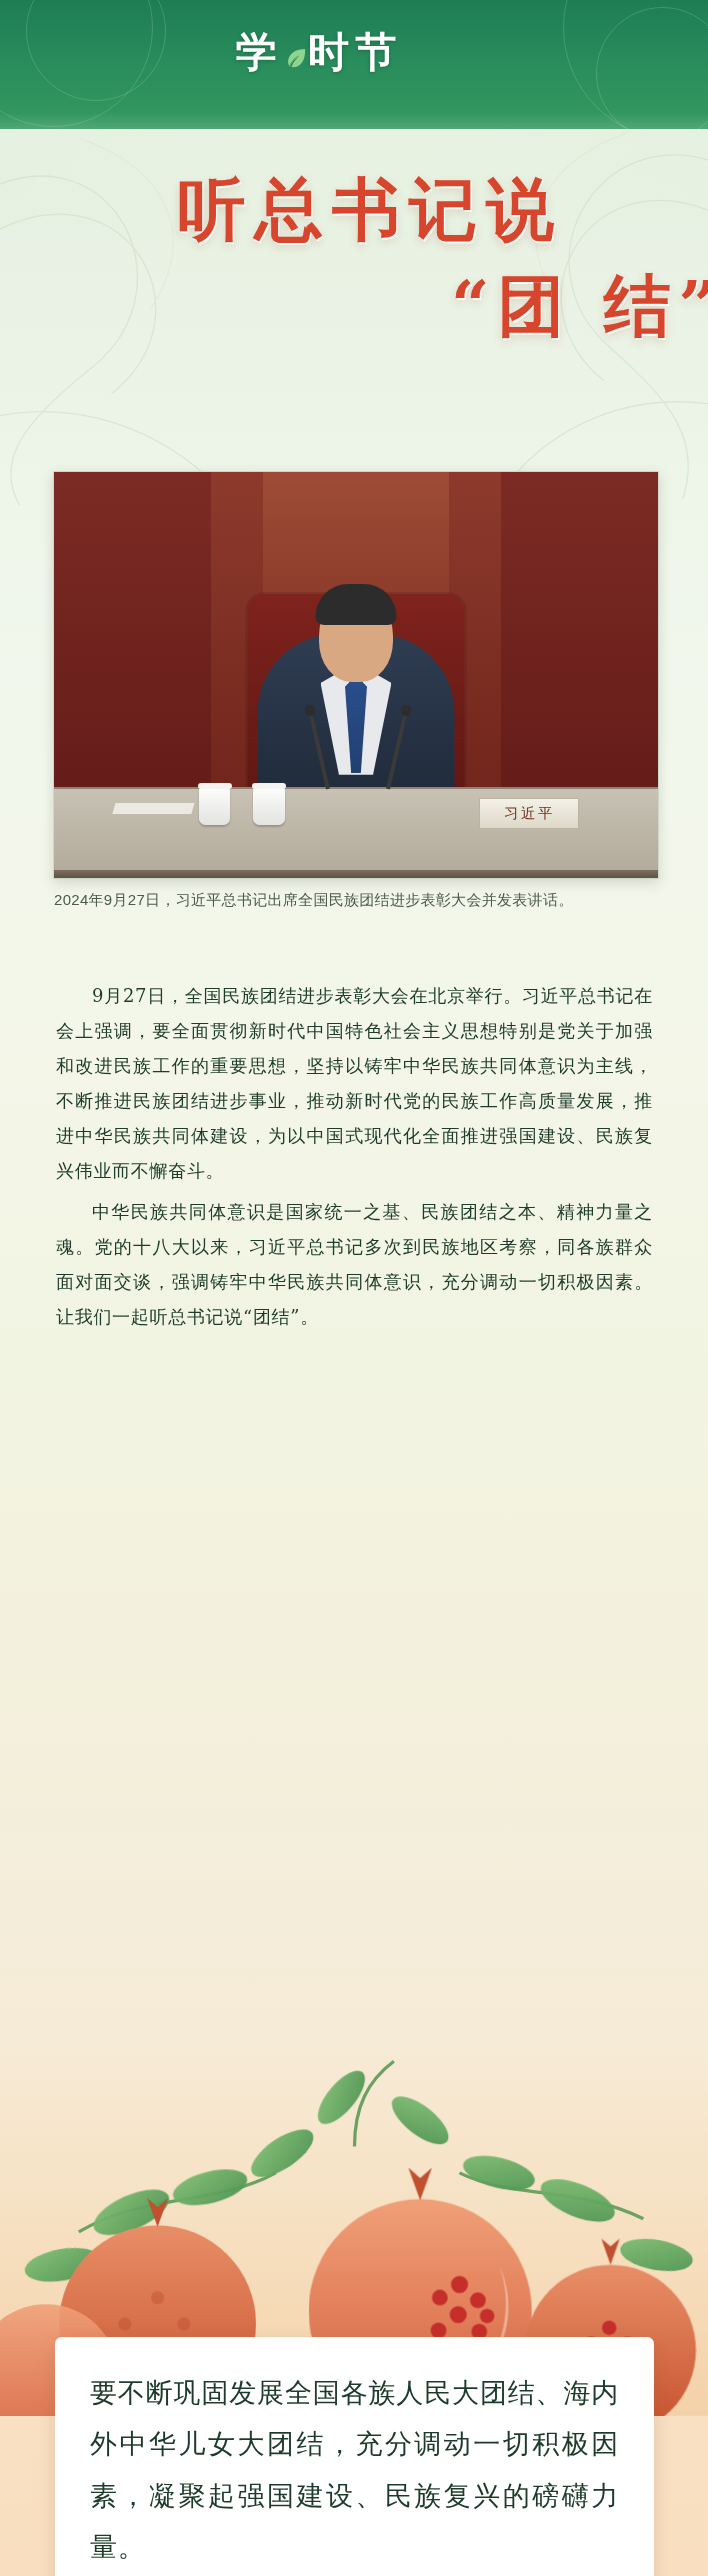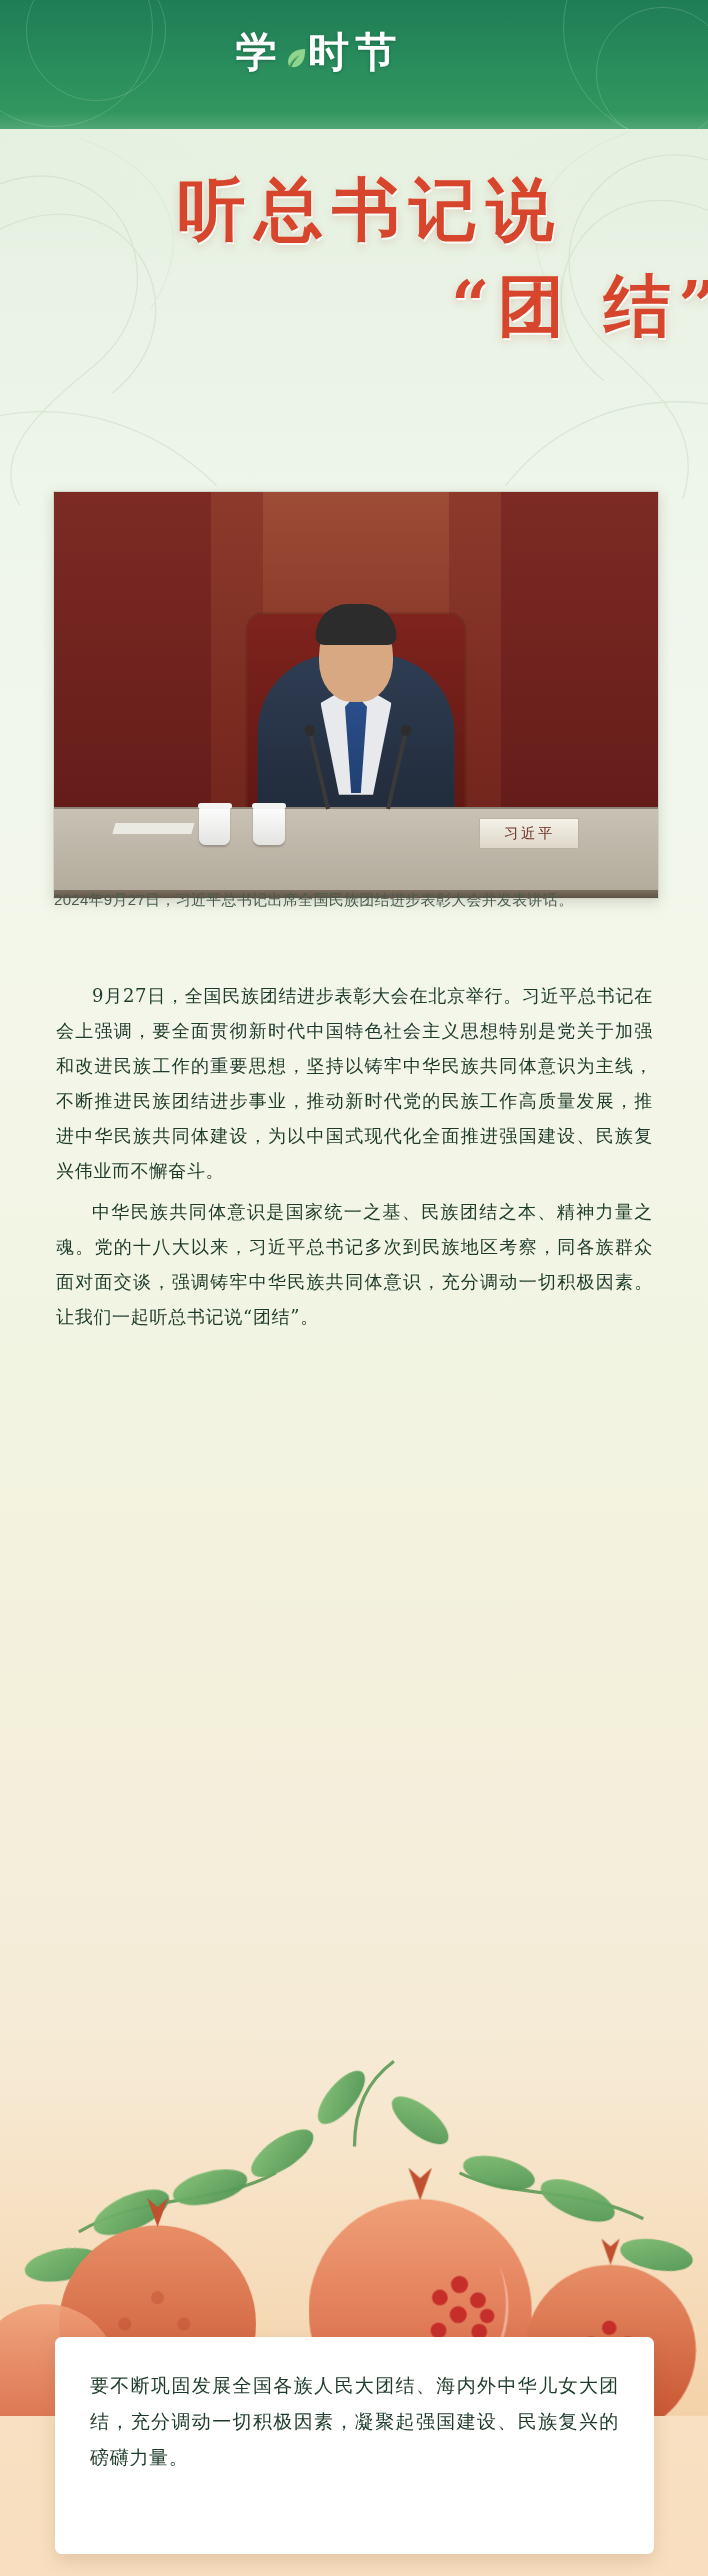--- a/index.html
+++ b/index.html
@@ -122,21 +122,20 @@
   .photo {
     position: absolute;
     left: 53px;
     top: 471px;
     width: 604px;
     height: 406px;
     border: 0.7px solid #cfd8c8;
     box-shadow: 0 3.9px 11.8px rgba(60,70,50,.18);
     overflow: hidden;
     background: #6d1d1b;
-    margin-top: 20px;
   }
   .ph-wallL, .ph-wallR {
     position: absolute; top: 0; height: 100%;
     background: linear-gradient(180deg, #7d2a24 0%, #5e1916 100%);
   }
   .ph-wallL { left: 0; width: 26%; }
   .ph-wallR { right: 0; width: 26%; }
   .ph-center {
     position: absolute; left: 26%; right: 26%; top: 0; bottom: 0;
     background: linear-gradient(180deg, #8d3a2c 0%, #6b2018 100%);
@@ -301,21 +300,21 @@
     min-height: 217px;
     background: #ffffff;
     border-radius: 6.6px;
     box-shadow: 0 6.6px 17px rgba(120,80,40,.18);
     padding: 30px 35px 26px 35px;
     box-sizing: border-box;
   }
   .quote-card p {
     margin: 0;
     font-family: "DejaVu Serif", "Liberation Serif", serif;
-    font-size: 19px;
+    font-size: 27px;
     line-height: 1.9;
     color: #1d3b2a;
     letter-spacing: 0.7px;
     text-align: justify;
   }
 </style>
 </head>
 <body>
 
 <div class="page">

